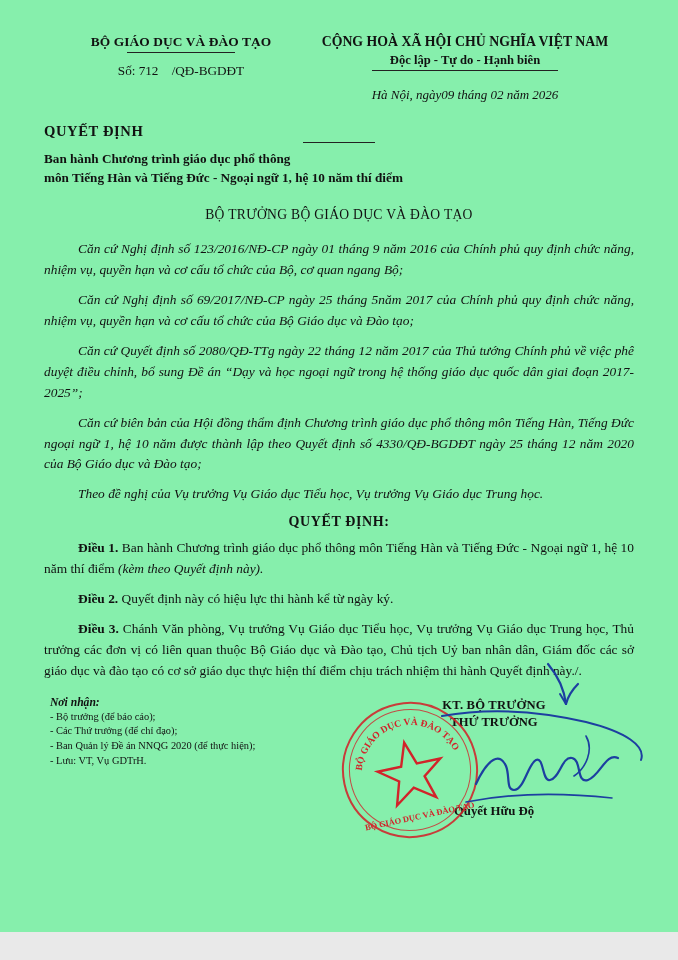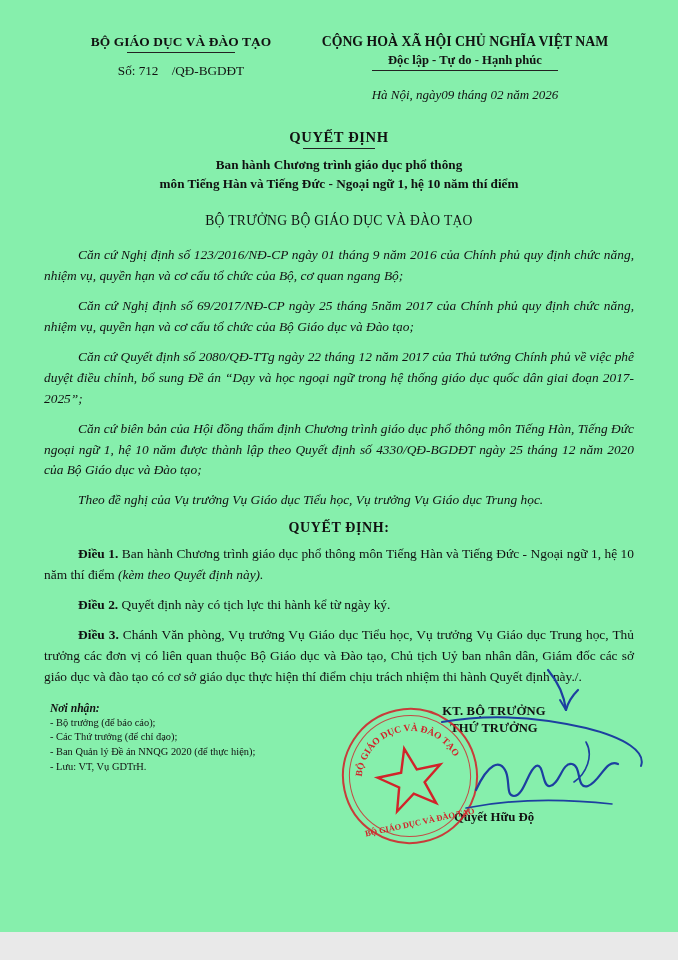--- a/index.html
+++ b/index.html
@@ -75,22 +75,22 @@
   }
   .place-date {
     font-style: italic;
     font-size: 13px;
     margin-top: 16px;
     text-align: center;
   }
 
   
   .title-block {
-    text-align: center;
-    margin-top: 26px;
+    text-align: left;
+    margin-top: 20px;
     font-family: Liberation Serif, serif;
   }
   .doc-type {
     font-weight: bold;
     font-size: 14.6px;
     letter-spacing: .6px;
   }
   .doc-type-rule {
     width: 72px;
     height: 1px;
@@ -235,21 +235,21 @@
  <div class="sheet">
 
   <div class="hdr">
     <div class="hdr-left">
       <div class="org">BỘ GIÁO DỤC VÀ ĐÀO TẠO</div>
       <div class="rule short"></div>
       <div class="sohieu">Số: 712    /QĐ-BGDĐT</div>
     </div>
     <div class="hdr-right">
       <div class="nation">CỘNG HOÀ XÃ HỘI CHỦ NGHĨA VIỆT NAM</div>
-      <div class="motto">Độc lập - Tự do - Hạnh phúc</div>
+      <div class="motto">Độc lập - Tự do - Hạnh biên</div>
       <div class="rule"></div>
       <div class="place-date">Hà Nội, ngày09 tháng 02 năm 2026</div>
     </div>
   </div>
 
   <div class="title-block">
     <div class="doc-type">QUYẾT ĐỊNH</div>
     <div class="doc-type-rule"></div>
     <div class="subtitle">Ban hành Chương trình giáo dục phổ thông</div>
     <div class="subtitle">môn Tiếng Hàn và Tiếng Đức - Ngoại ngữ 1, hệ 10 năm thí điểm</div>
@@ -261,21 +261,21 @@
     <p class="para italic">Căn cứ Nghị định số 123/2016/NĐ-CP ngày 01 tháng 9 năm 2016 của Chính phủ quy định chức năng, nhiệm vụ, quyền hạn và cơ cấu tổ chức của Bộ, cơ quan ngang Bộ;</p>
     <p class="para italic">Căn cứ Nghị định số 69/2017/NĐ-CP ngày 25 tháng 5năm 2017 của Chính phủ quy định chức năng, nhiệm vụ, quyền hạn và cơ cấu tổ chức của Bộ Giáo dục và Đào tạo;</p>
     <p class="para italic">Căn cứ Quyết định số 2080/QĐ-TTg ngày 22 tháng 12 năm 2017 của Thủ tướng Chính phủ về việc phê duyệt điều chỉnh, bổ sung Đề án “Dạy và học ngoại ngữ trong hệ thống giáo dục quốc dân giai đoạn 2017-2025”;</p>
     <p class="para italic">Căn cứ biên bản của Hội đồng thẩm định Chương trình giáo dục phổ thông môn Tiếng Hàn, Tiếng Đức ngoại ngữ 1, hệ 10 năm được thành lập theo Quyết định số 4330/QĐ-BGDĐT ngày 25 tháng 12 năm 2020 của Bộ Giáo dục và Đào tạo;</p>
     <p class="para italic">Theo đề nghị của Vụ trưởng Vụ Giáo dục Tiểu học, Vụ trưởng Vụ Giáo dục Trung học.</p>
 
     <div class="decide-word">QUYẾT ĐỊNH:</div>
 
     <p class="para"><span class="art">Điều 1.</span><span> Ban hành Chương trình giáo dục phổ thông môn Tiếng Hàn và Tiếng Đức - Ngoại ngữ 1, hệ 10 năm thí điểm </span><span class="it">(kèm theo Quyết định này).</span></p>
 
-    <p class="para"><span class="art">Điều 2.</span><span> Quyết định này có tịch lực thi hành kể từ ngày ký.</span></p>
+    <p class="para"><span class="art">Điều 2.</span><span> Quyết định này có hiệu lực thi hành kể từ ngày ký.</span></p>
 
     <p class="para"><span class="art">Điều 3.</span><span> Chánh Văn phòng, Vụ trưởng Vụ Giáo dục Tiểu học, Vụ trưởng Vụ Giáo dục Trung học, Thủ trưởng các đơn vị có liên quan thuộc Bộ Giáo dục và Đào tạo, Chủ tịch Uỷ ban nhân dân, Giám đốc các sở giáo dục và đào tạo có cơ sở giáo dục thực hiện thí điểm chịu trách nhiệm thi hành Quyết định này./.</span></p>
   </div>
 
   <div class="footer">
 
     <svg class="tick" viewBox="0 0 40 46">
       <path d="M4 2 C14 14, 20 26, 22 42" stroke="#1d3fa0" stroke-width="2.2" fill="none" stroke-linecap="round"></path>
       <path d="M22 42 C24 34, 28 28, 34 22" stroke="#1d3fa0" stroke-width="2.2" fill="none" stroke-linecap="round"></path>
       <path d="M22 42 L16 32" stroke="#1d3fa0" stroke-width="2" fill="none" stroke-linecap="round"></path>

